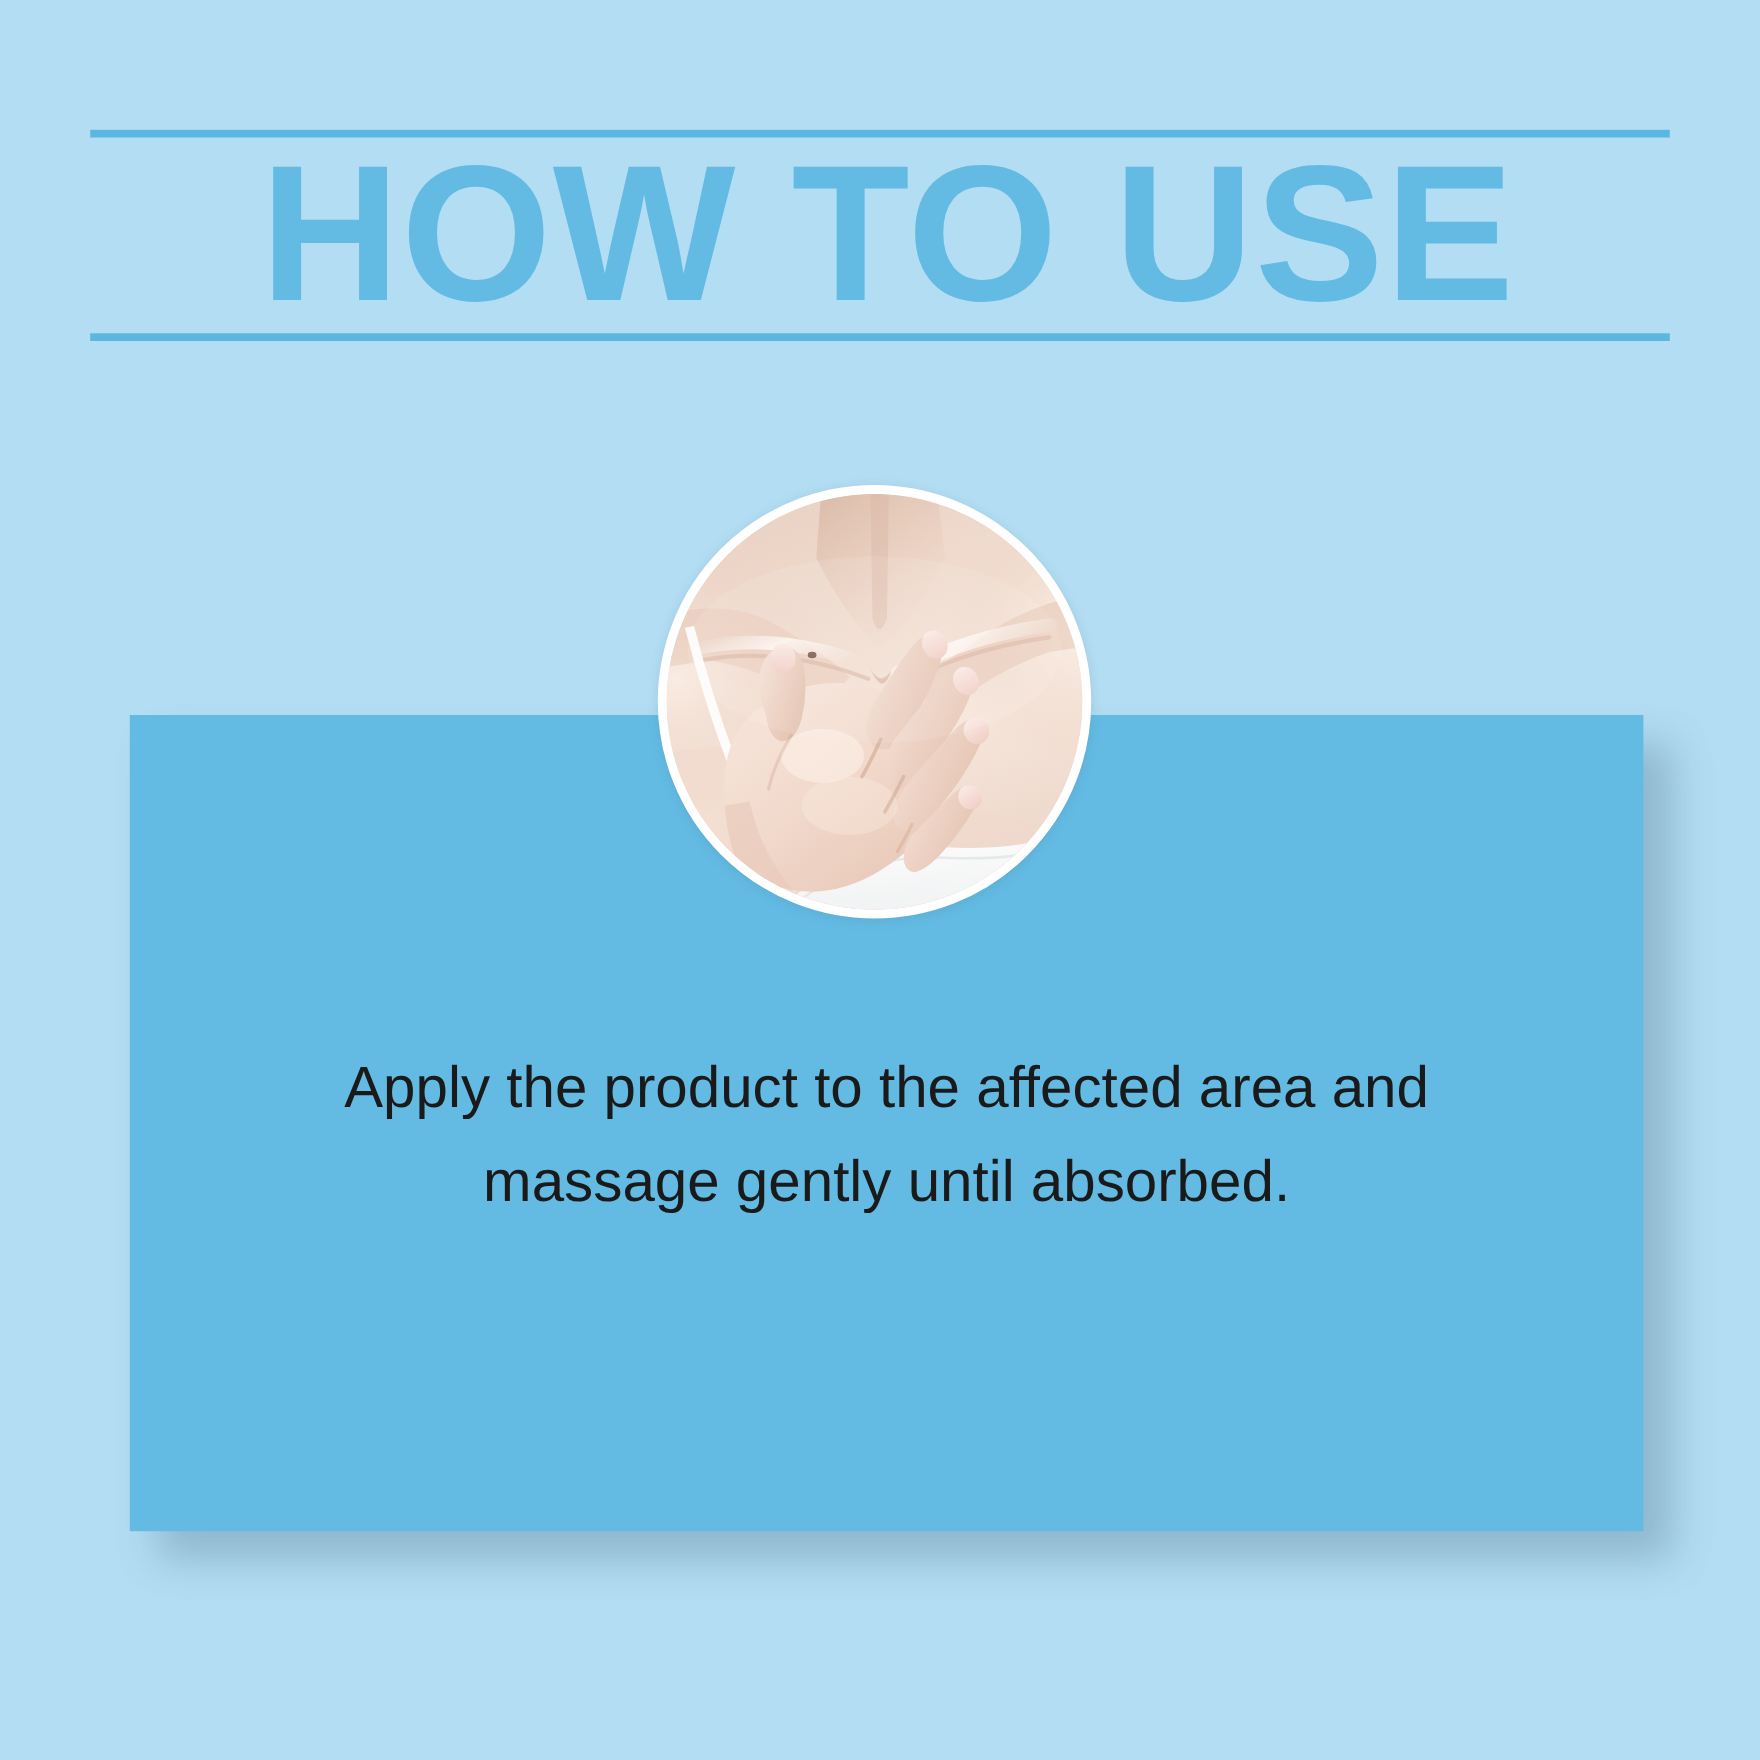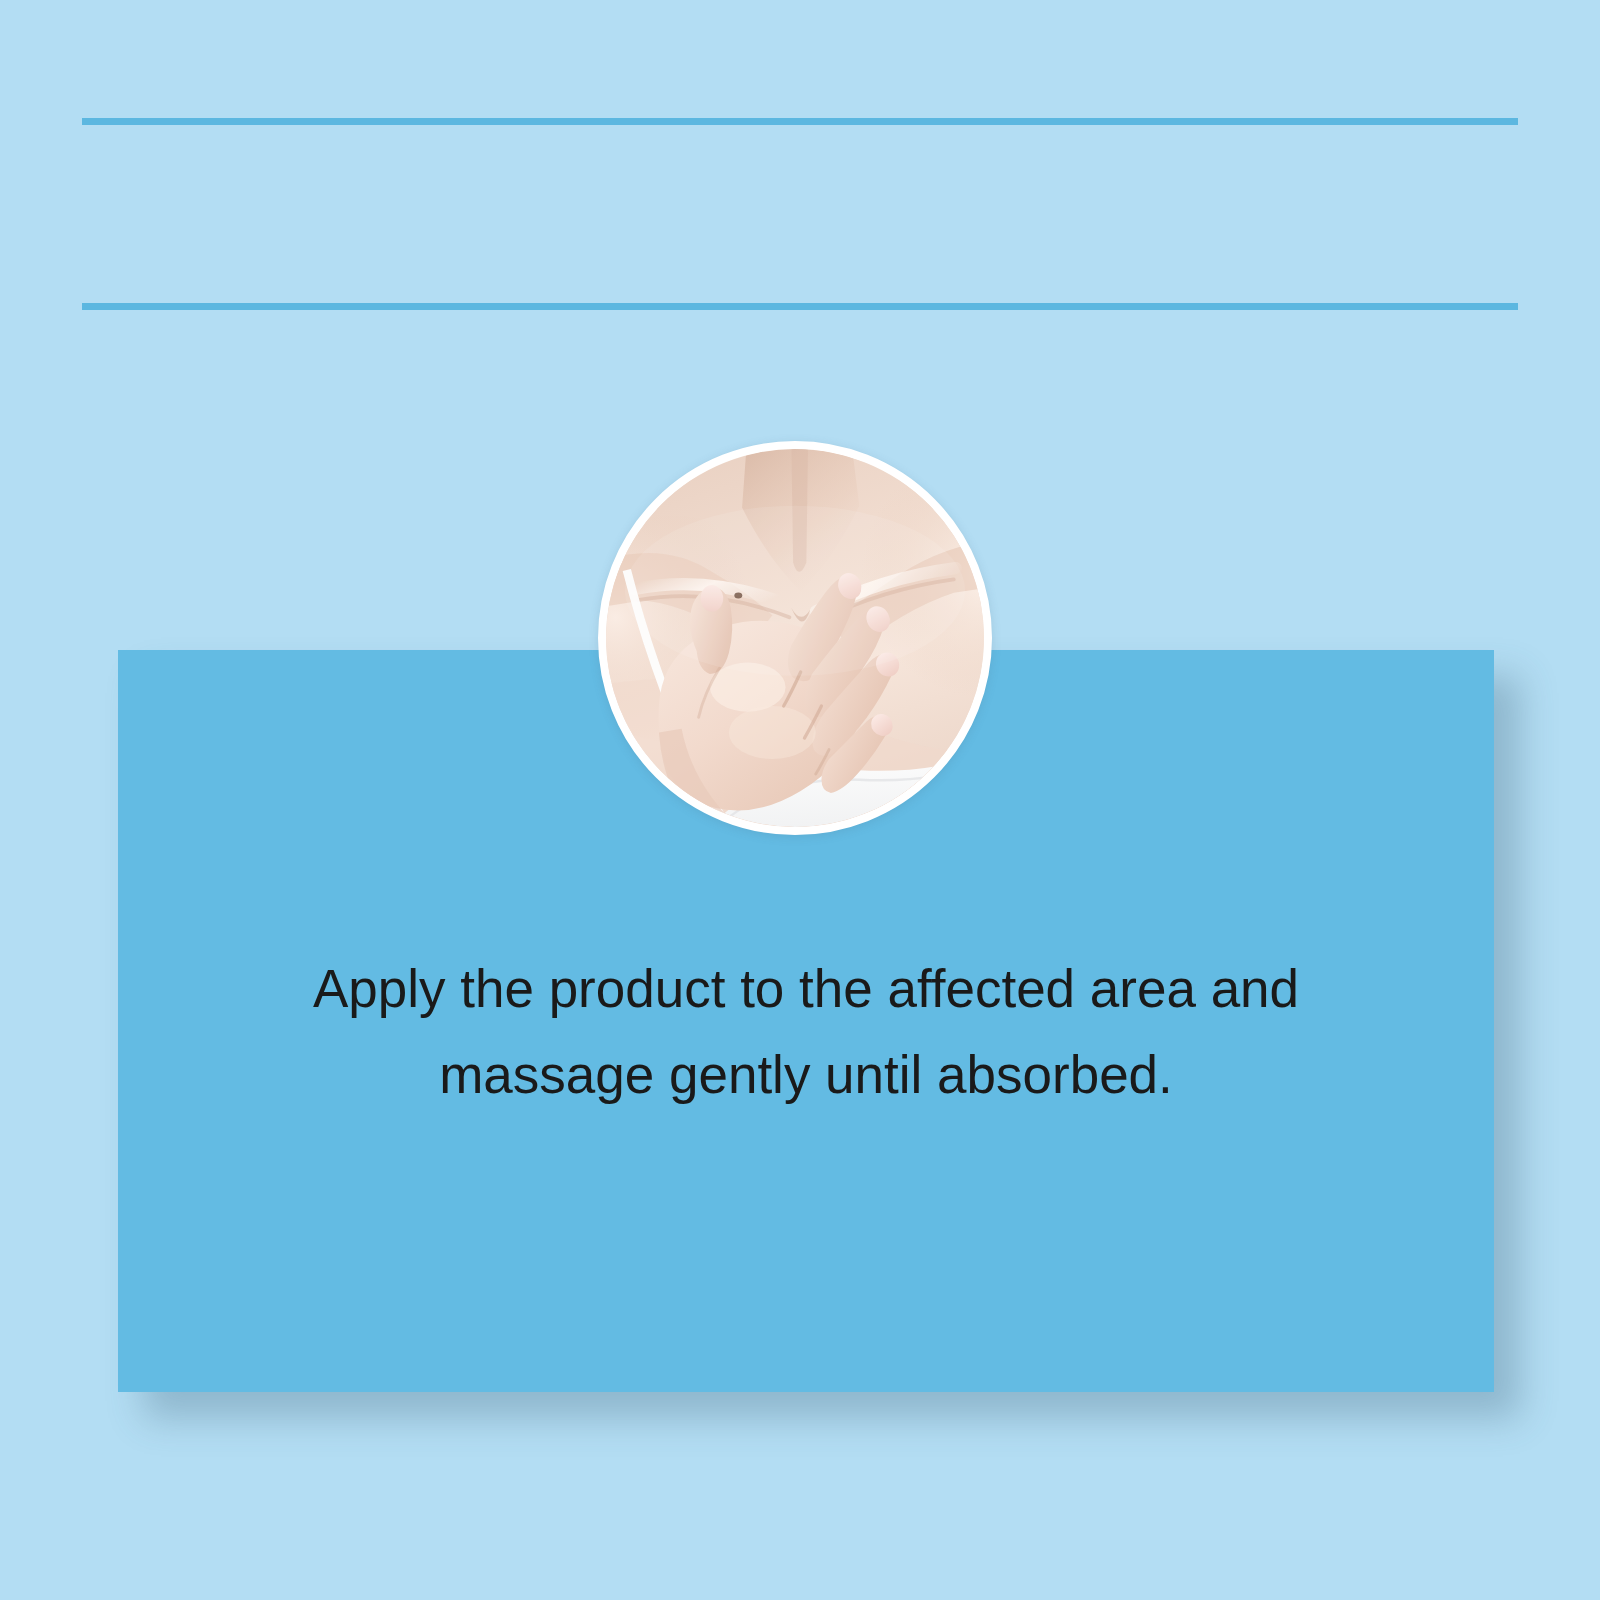--- a/index.html
+++ b/index.html
@@ -109,20 +109,21 @@
     height: 100%;
   }
 </style>
 </head>
 <body>
 
 <div id="poster">
 
   <div class="header-block">
     <div class="rule rule-top"></div>
+    <h1 class="poster-title">HOW TO USE</h1>
     <div class="rule rule-bottom"></div>
   </div>
 
   <div class="content-panel">
     <p class="body-copy">Apply the product to the affected area and massage gently until absorbed.</p>
   </div>
 
   <div class="photo-circle">
     <div class="photo-inner">
       <svg class="photo-svg" viewBox="0 0 400 400" preserveAspectRatio="xMidYMid slice">

